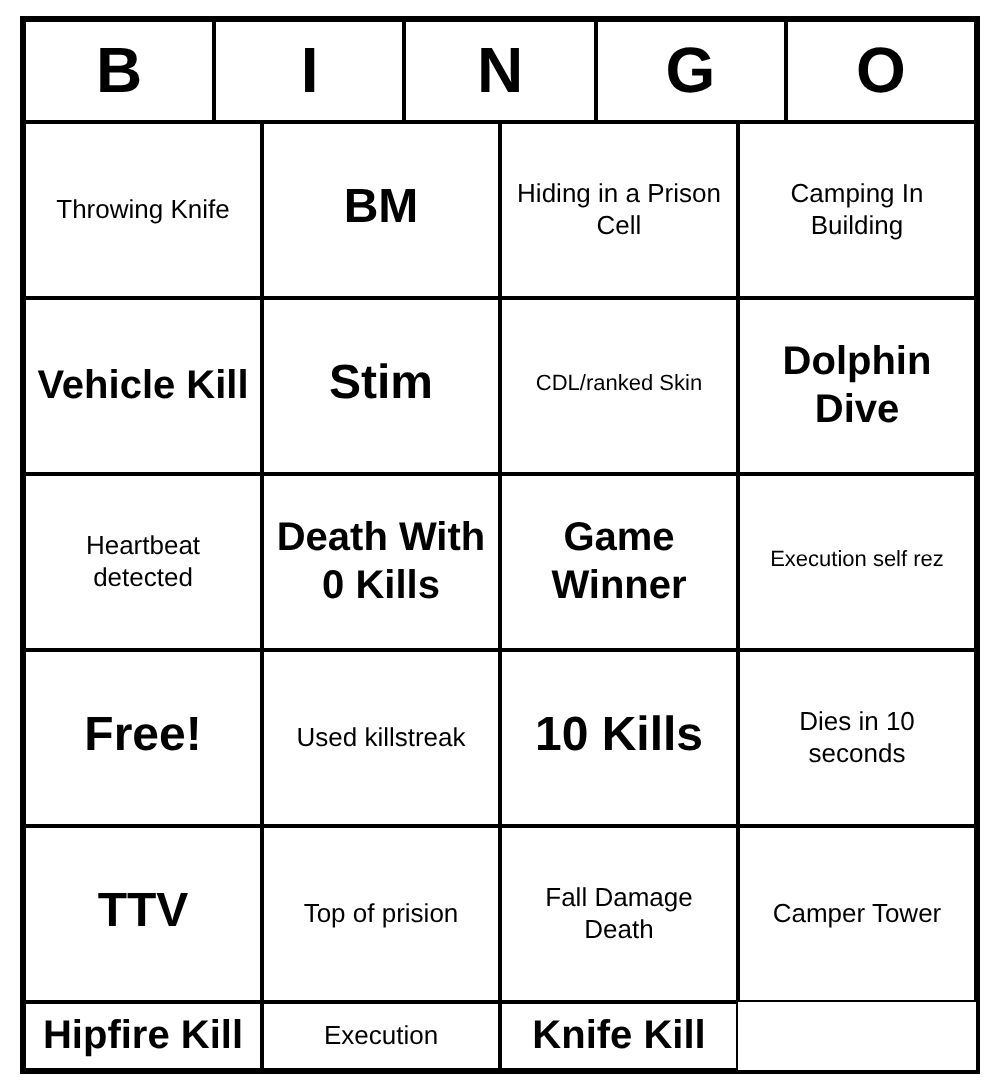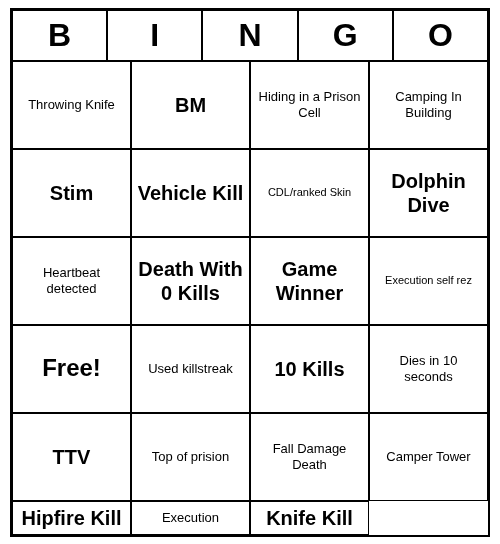--- a/index.html
+++ b/index.html
@@ -39,21 +39,21 @@
       display: flex;
       align-items: center;
       justify-content: center;
       text-align: center;
       padding: 4px;
       font-size: 13px;
       line-height: 1.2;
       color: #000;
     }
     .cell.large {
-      font-size: 20px;
+      font-size: 24px;
       font-weight: bold;
     }
     .cell.medium {
       font-size: 20px;
       font-weight: bold;
     }
     .cell.small {
       font-size: 11px;
     }
     .cell.free {
@@ -70,22 +70,22 @@
       <div class="header-cell">I</div>
       <div class="header-cell">N</div>
       <div class="header-cell">G</div>
       <div class="header-cell">O</div>
     </div>
   <div class="bingo-grid">
   <div class="cell">Throwing Knife</div>
       <div class="cell large">BM</div>
       <div class="cell">Hiding in a Prison Cell</div>
       <div class="cell">Camping In Building</div>
+      <div class="cell medium">Vehicle Kill</div>
       <div class="cell large">Stim</div>
-      <div class="cell medium">Vehicle Kill</div>
       <div class="cell small">CDL/ranked Skin</div>
       <div class="cell medium">Dolphin Dive</div>
       <div class="cell">Heartbeat detected</div>
       <div class="cell medium">Death With 0 Kills</div>
       <div class="cell medium">Game Winner</div>
       <div class="cell small">Execution self rez</div>
       <div class="cell free">Free!</div>
       <div class="cell">Used killstreak</div>
       <div class="cell large">10 Kills</div>
       <div class="cell">Dies in 10 seconds</div>

